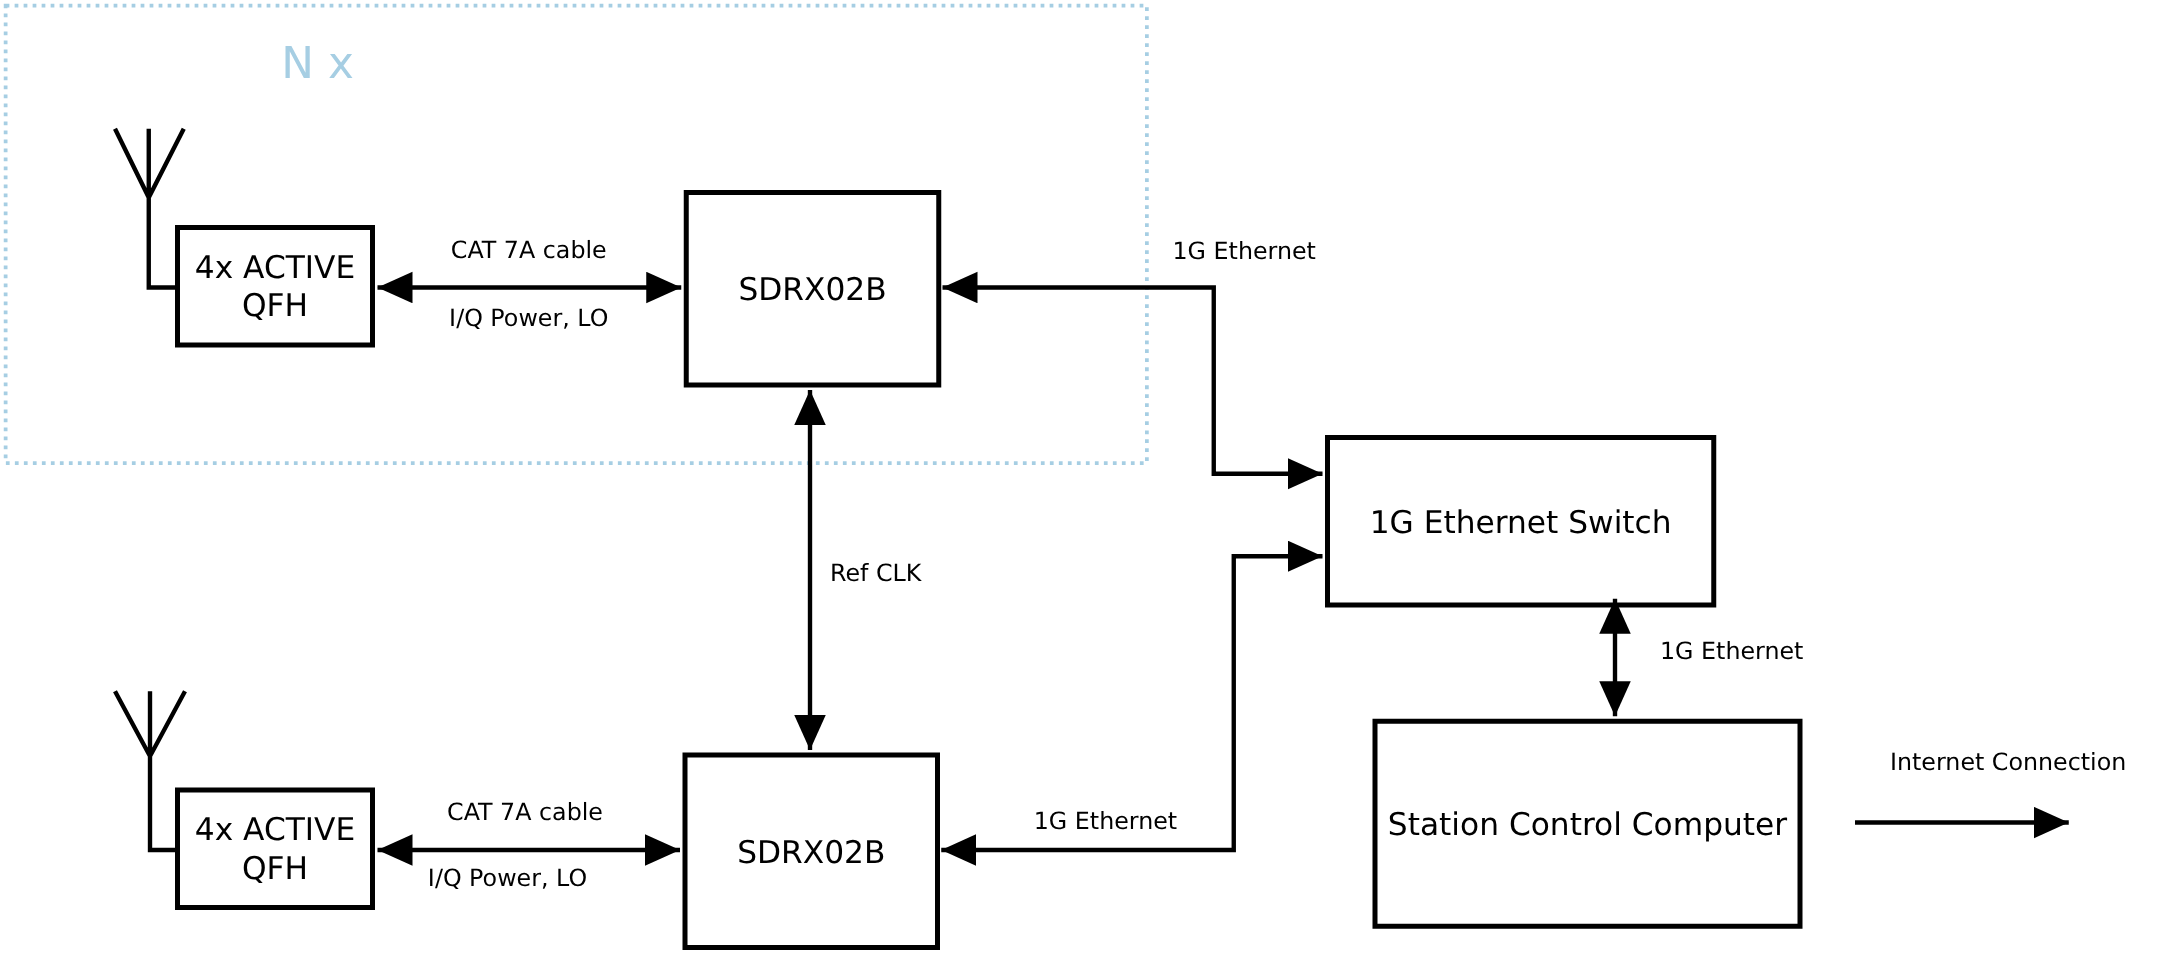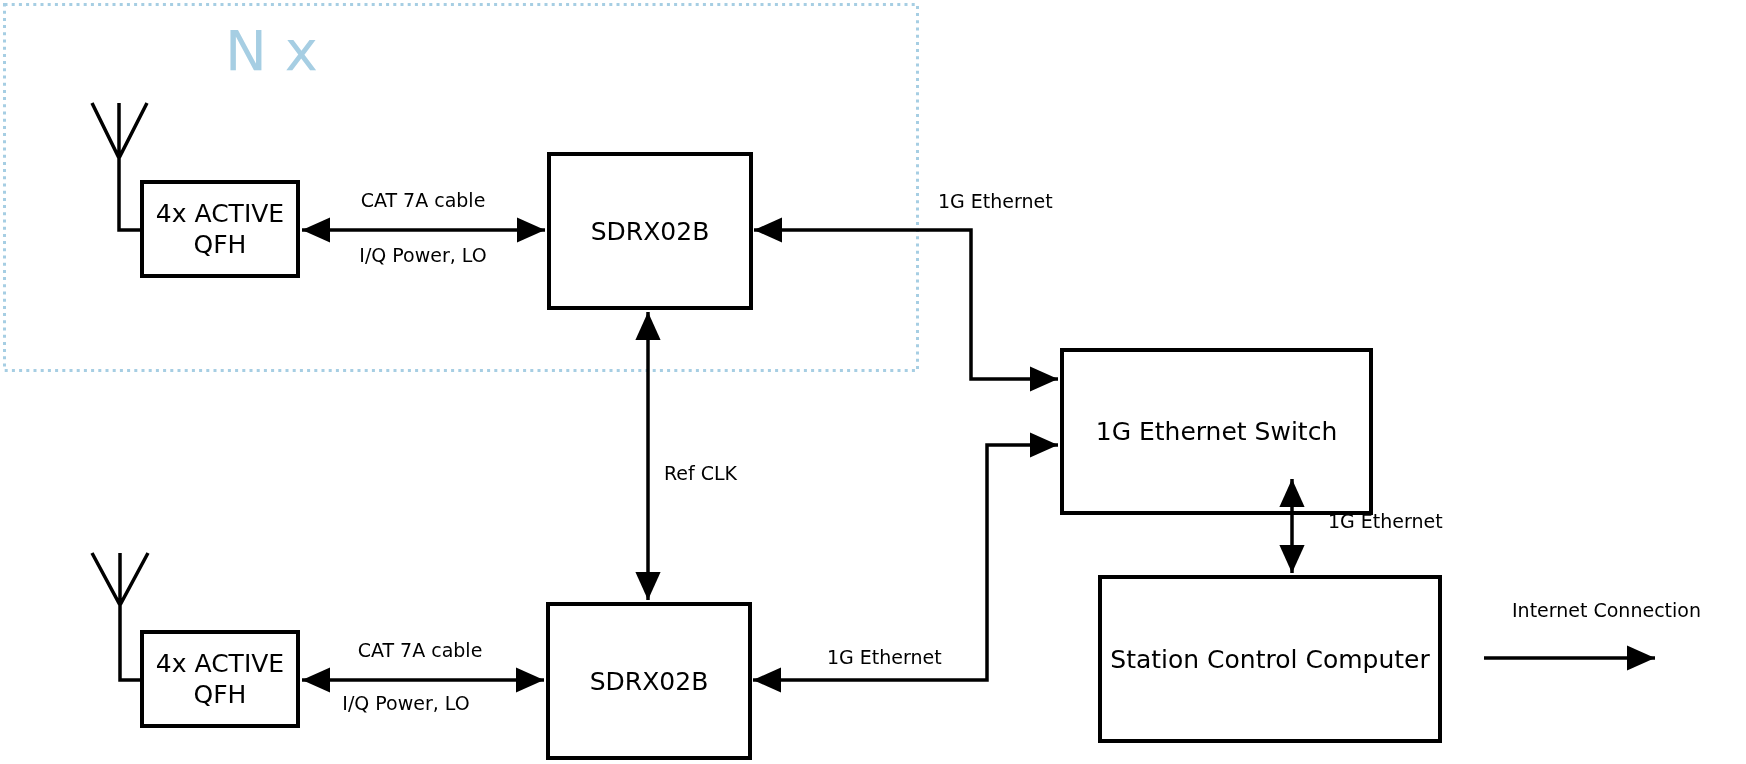--- a/index.html
+++ b/index.html
@@ -13,21 +13,21 @@
     position:absolute;box-sizing:border-box;
     border:4px solid var(--line);background:#ffffff;
     display:flex;flex-direction:column;align-items:center;justify-content:center;
     text-align:center;font-size:25px;line-height:31px;
   }
   .lbl{
     position:absolute;font-size:19px;line-height:25px;white-space:nowrap;
   }
   .lbl.centered{text-align:center}
   .nx{
-    position:absolute;font-size:56px;line-height:50px;
+    position:absolute;font-size:35px;line-height:50px;
     color:var(--accent);white-space:nowrap;
   }
   svg.overlay{position:absolute;left:0;top:0;pointer-events:none}
   svg .wire{stroke:var(--line);stroke-width:3.5;fill:none}
   svg .outline{stroke:var(--accent);stroke-width:3;fill:none;stroke-dasharray:3 4.2}
 </style>
 </head>
 <body>
 
 <div class="node" style="left:140px;top:180px;width:160px;height:98px">
@@ -41,21 +41,21 @@
 
 <div class="node" style="left:140px;top:630px;width:160px;height:98px">
   <div>4x ACTIVE</div>
   <div>QFH</div>
 </div>
 
 <div class="node" style="left:546px;top:602px;width:206px;height:158px">
   <div>SDRX02B</div>
 </div>
 
-<div class="node" style="left:1060px;top:348px;width:313px;height:167px">
+<div class="node" style="left:1060px;top:348px;width:313px;height:138px">
   <div>1G Ethernet Switch</div>
 </div>
 
 <div class="node" style="left:1098px;top:575px;width:344px;height:168px">
   <div>Station Control Computer</div>
 </div>
 
 <svg class="overlay" width="1746" height="764" viewBox="0 0 1746 764">
   <defs>
     <marker id="ah" markerWidth="9" markerHeight="8" refX="8" refY="3.6" orient="auto-start-reverse" markerUnits="strokeWidth">
@@ -84,21 +84,21 @@
 </svg>
 
 <div class="nx" style="left:225px;top:26px">N x</div>
 
 <div class="lbl centered" style="left:273px;top:188px;width:300px">CAT 7A cable</div>
 <div class="lbl centered" style="left:273px;top:243px;width:300px">I/Q Power, LO</div>
 
 <div class="lbl centered" style="left:270px;top:638px;width:300px">CAT 7A cable</div>
 <div class="lbl centered" style="left:256px;top:691px;width:300px">I/Q Power, LO</div>
 
-<div class="lbl" style="left:664px;top:461px">Ref CLK</div>
+<div class="lbl" style="left:664px;top:447px">Ref CLK</div>
 
 <div class="lbl" style="left:938px;top:189px">1G Ethernet</div>
 
 <div class="lbl" style="left:827px;top:645px">1G Ethernet</div>
 
 <div class="lbl" style="left:1328px;top:509px">1G Ethernet</div>
 
 <div class="lbl" style="left:1512px;top:598px">Internet Connection</div>
 
 </body></html>

